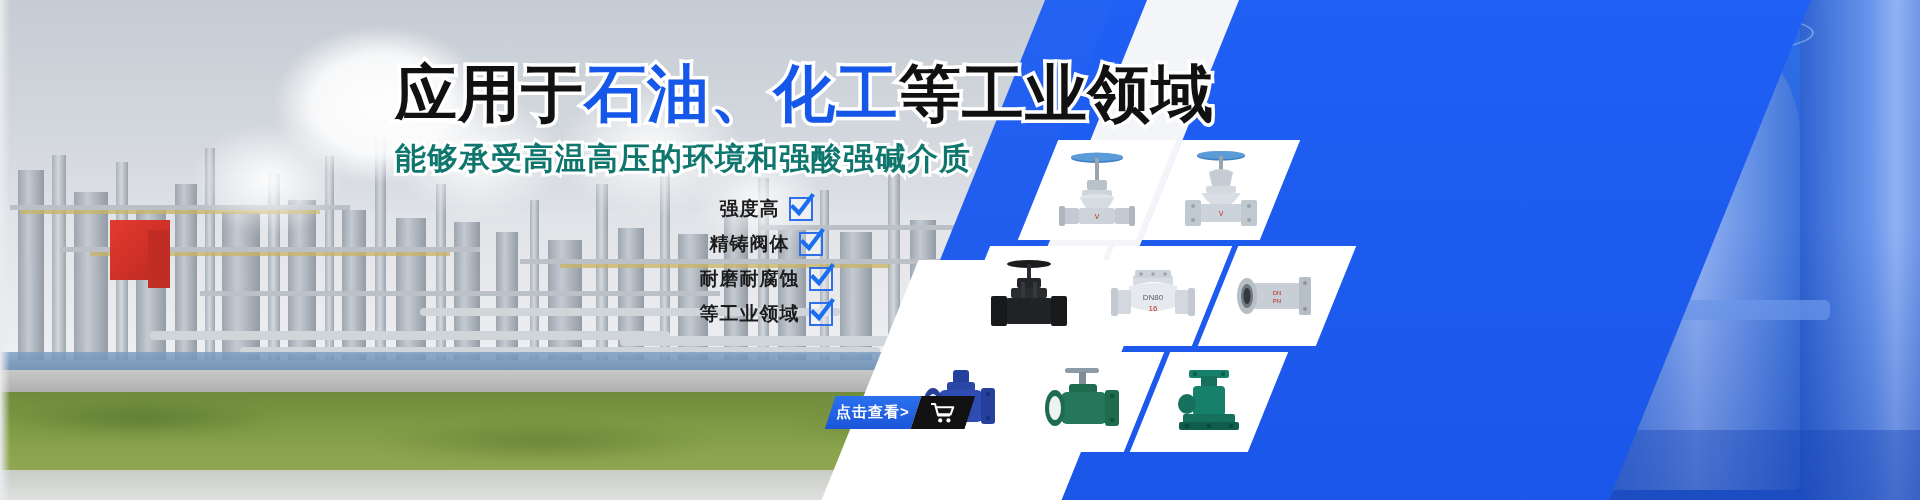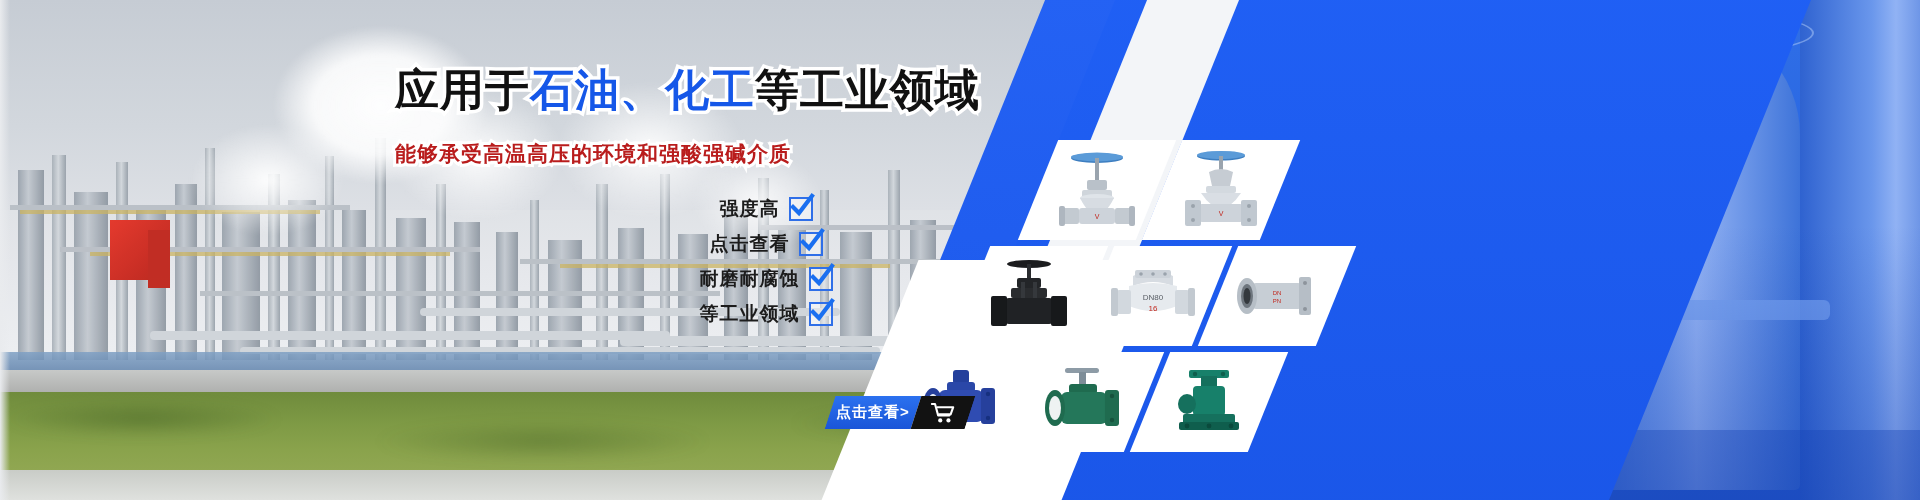--- a/index.html
+++ b/index.html
@@ -146,34 +146,35 @@
     transform:skewX(22deg);
     width:100%;height:100%;
     display:flex;align-items:center;justify-content:center;
   }
   .valve{display:block;}
 
   
   .copy{position:absolute;left:0;top:0;width:1180px;height:500px;}
   .headline{
     position:absolute;left:395px;top:68px;
-    font-size:44px;font-weight:bold;line-height:1;
+    font-size:62px;font-weight:bold;line-height:1;
     letter-spacing:1px;
     color:#111111;
     white-space:nowrap;
     -webkit-text-stroke:7px #ffffff;
     paint-order:stroke fill;
     text-shadow:0 2px 0 rgba(255,255,255,.6);
+    font-family:Liberation Mono, monospace;
   }
   .headline .hl{color:#1557e8;}
   .subline{
     position:absolute;left:395px;top:143px;
-    font-size:21px;font-weight:bold;line-height:1;
+    font-size:31px;font-weight:bold;line-height:1;
     letter-spacing:1px;
-    color:#b91c1c;
+    color:#0f766e;
     white-space:nowrap;
     -webkit-text-stroke:6px #ffffff;
     paint-order:stroke fill;
   }
 
   
   .features{
     position:absolute;left:676px;top:196px;
     width:180px;
     display:flex;flex-direction:column;align-items:center;gap:9px;
@@ -474,21 +475,21 @@
       <div class="feat">
         <span class="txt">强度高</span>
         <span class="box">
           <svg width="26" height="26" viewBox="0 0 26 26">
               <path d="M4 14 L10 20 L23 3" stroke="#1a6ff0" stroke-width="4.2" fill="none" stroke-linecap="square"></path>
             </svg>
         </span>
       </div>
 
       <div class="feat">
-        <span class="txt">点击查看</span>
+        <span class="txt">精铸阀体</span>
         <span class="box">
           <svg width="26" height="26" viewBox="0 0 26 26">
               <path d="M4 14 L10 20 L23 3" stroke="#1a6ff0" stroke-width="4.2" fill="none" stroke-linecap="square"></path>
             </svg>
         </span>
       </div>
 
       <div class="feat">
         <span class="txt">耐磨耐腐蚀</span>
         <span class="box">

